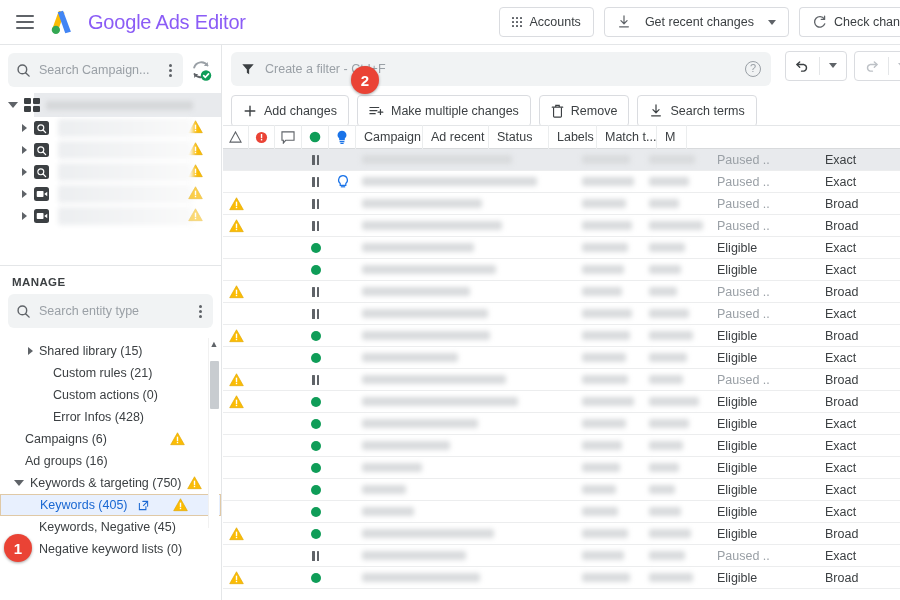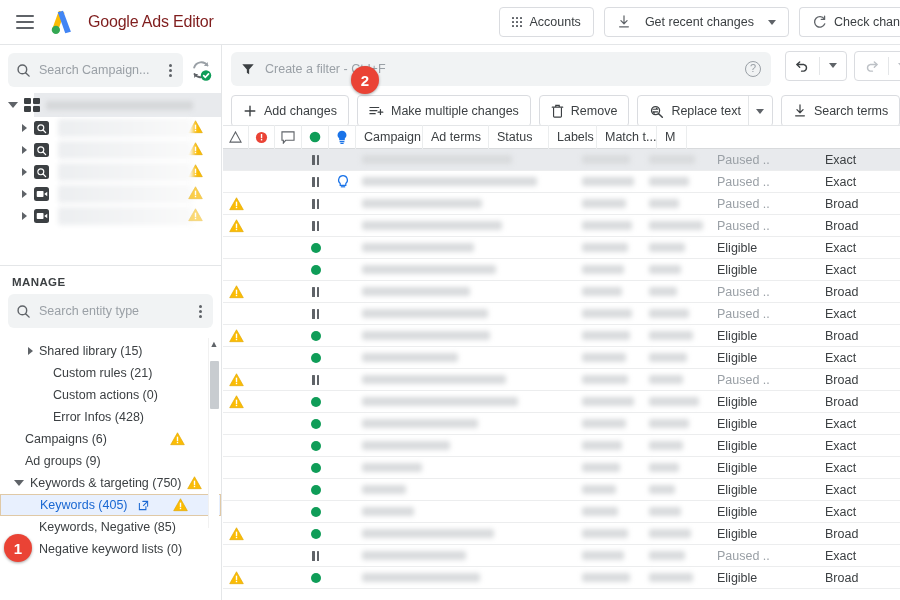--- a/index.html
+++ b/index.html
@@ -21,21 +21,21 @@
     display: flex; align-items: center;
   }
   .hamburger {
     width: 18px; height: 14px; margin-left: 16px; margin-right: 14px;
     display: flex; flex-direction: column; justify-content: space-between;
     cursor: pointer;
   }
   .hamburger i { display: block; height: 2px; background: #5f6368; border-radius: 1px; }
   .brand-logo { width: 30px; height: 28px; margin-right: 10px; flex: none; }
   .brand-title {
-    font-size: 16px; color: #7f1d1d; letter-spacing: -0.2px; white-space: nowrap;
+    font-size: 20px; color: #8b5cf6; letter-spacing: -0.2px; white-space: nowrap;
   }
   .header-actions {
     margin-left: auto; display: flex; align-items: center; gap: 10px;
     padding-right: 0px; height: 45px;
   }
   .hbtn {
     height: 30px; border: 1px solid #dadce0; border-radius: 4px; background: #fff;
     display: flex; align-items: center; gap: 7px; padding: 0 12px;
     font-size: 12.5px; color: #3c4043; cursor: pointer; white-space: nowrap;
   }
@@ -403,21 +403,21 @@
               <svg width="15" height="14" viewBox="0 0 16 15" style="opacity:1">
    <path d="M8 0.8 L15.3 13.6 L0.7 13.6 Z" fill="#fbbc04" stroke="#e0a800" stroke-width="0.7"></path>
    <rect x="7.25" y="5" width="1.5" height="4.6" fill="#fff"></rect>
    <rect x="7.25" y="10.4" width="1.5" height="1.6" fill="#fff"></rect>
               </svg>
             </span>
           </div>
           <div class="ent">
             <span style="width:8px;flex:none"></span>
             <span style="width:5px;flex:none"></span>
-            <span class="lbl">Ad groups (9)</span>
+            <span class="lbl">Ad groups (16)</span>
           </div>
           <div class="ent">
             <span style="width:8px;flex:none"></span>
             <span class="tri open"></span>
             <span class="lbl">Keywords &amp; targeting (750)</span>
             <span style="margin-left:auto;margin-right:16px;display:flex">
               <svg width="15" height="14" viewBox="0 0 16 15" style="opacity:1">
    <path d="M8 0.8 L15.3 13.6 L0.7 13.6 Z" fill="#fbbc04" stroke="#e0a800" stroke-width="0.7"></path>
    <rect x="7.25" y="5" width="1.5" height="4.6" fill="#fff"></rect>
    <rect x="7.25" y="10.4" width="1.5" height="1.6" fill="#fff"></rect>
@@ -437,21 +437,21 @@
               <svg width="15" height="14" viewBox="0 0 16 15" style="opacity:1">
    <path d="M8 0.8 L15.3 13.6 L0.7 13.6 Z" fill="#fbbc04" stroke="#e0a800" stroke-width="0.7"></path>
    <rect x="7.25" y="5" width="1.5" height="4.6" fill="#fff"></rect>
    <rect x="7.25" y="10.4" width="1.5" height="1.6" fill="#fff"></rect>
               </svg>
             </span>
           </div>
           <div class="ent">
             <span style="width:22px;flex:none"></span>
             <span style="width:5px;flex:none"></span>
-            <span class="lbl">Keywords, Negative (85)</span>
+            <span class="lbl">Keywords, Negative (45)</span>
           </div>
           <div class="ent">
             <span style="width:22px;flex:none"></span>
             <span style="width:5px;flex:none"></span>
             <span class="lbl">Negative keyword lists (0)</span>
           </div>
         </div>
       <div class="vscroll">
         <div class="up">▲</div>
         <div class="thumb"></div>
@@ -517,33 +517,20 @@
         </div>
         <div class="tbtn">
           <span style="display:flex">
             <svg width="13" height="14" viewBox="0 0 14 16">
               <path d="M2.5 4 L2.5 14 A1 1 0 0 0 3.5 15 L10.5 15 A1 1 0 0 0 11.5 14 L11.5 4" stroke="#3c4043" stroke-width="1.3" fill="none"></path>
               <path d="M1 3.6 L13 3.6 M5 3.6 L5 1.6 L9 1.6 L9 3.6" stroke="#3c4043" stroke-width="1.3" fill="none" stroke-linecap="round"></path>
             </svg>
           </span>
           <span>Remove</span>
         </div>
-        <div class="tbtn split">
-          <span style="display:flex">
-            <svg width="15" height="15" viewBox="0 0 16 16">
-              <circle cx="7" cy="7" r="4.3" stroke="#3c4043" stroke-width="1.4" fill="none"></circle>
-              <path d="M10.3 10.3 L14.2 14.2" stroke="#3c4043" stroke-width="1.6" stroke-linecap="round"></path>
-              <path d="M4.3 5.6 L9.2 5.6 M9.2 5.6 L7.8 4.3 M4.3 8.4 L9.2 8.4 M4.3 8.4 L5.7 9.7" stroke="#3c4043" stroke-width="1.1" fill="none" stroke-linecap="round"></path>
-            </svg>
-          </span>
-          <span>Replace text</span>
-          <span class="dd">
-            <span class="caret-dn"></span>
-          </span>
-        </div>
         <div class="tbtn">
           <span style="display:flex">
             <svg width="14" height="14" viewBox="0 0 16 16">
               <path d="M8 1 L8 9.5 M4.5 6.5 L8 10 L11.5 6.5" stroke="#3c4043" stroke-width="1.4" fill="none" stroke-linecap="round" stroke-linejoin="round"></path>
               <path d="M3 13.5 L13 13.5" stroke="#3c4043" stroke-width="1.4" stroke-linecap="round"></path>
             </svg>
           </span>
           <span>Search terms</span>
         </div>
       </div>
@@ -586,21 +573,21 @@
                 <path d="M6 0.7 A4.4 4.4 0 0 0 3.2 8.5 L3.2 10.3 L8.8 10.3 L8.8 8.5 A4.4 4.4 0 0 0 6 0.7 Z" fill="#1a73e8"></path>
                 <rect x="3.6" y="11" width="4.8" height="1.3" fill="#1a73e8"></rect>
                 <rect x="4.4" y="12.8" width="3.2" height="1.2" fill="#1a73e8"></rect>
               </svg>
             </span>
           </div>
           <div class="th" style="width: 67px;">
             <span>Campaign</span>
           </div>
           <div class="th" style="width: 66px;">
-            <span>Ad terms</span>
+            <span>Ad recent</span>
           </div>
           <div class="th" style="width: 60px;">
             <span>Status</span>
           </div>
           <div class="th" style="width: 48px;">
             <span>Labels</span>
           </div>
           <div class="th" style="width: 60px;">
             <span>Match t...</span>
           </div>

